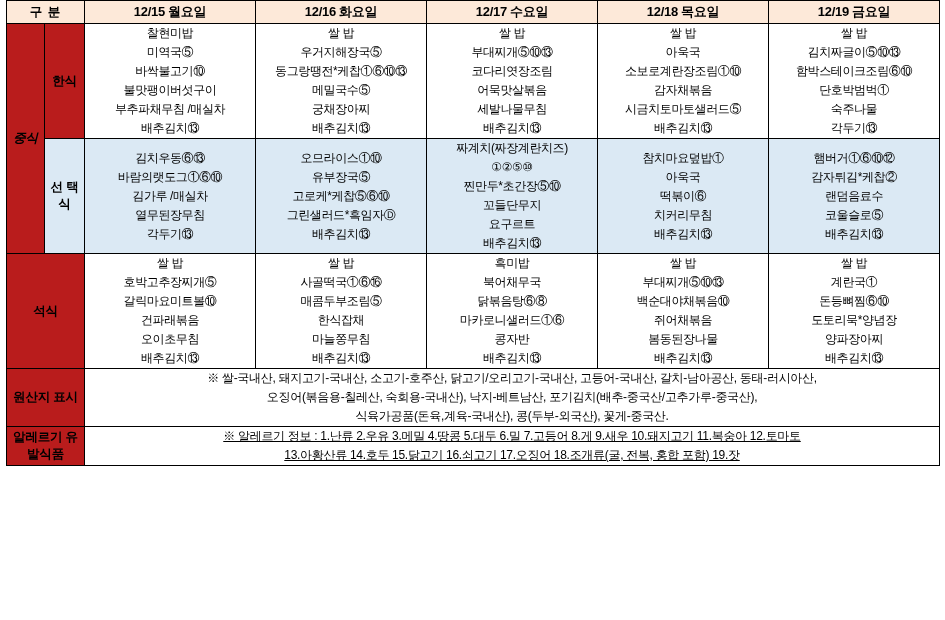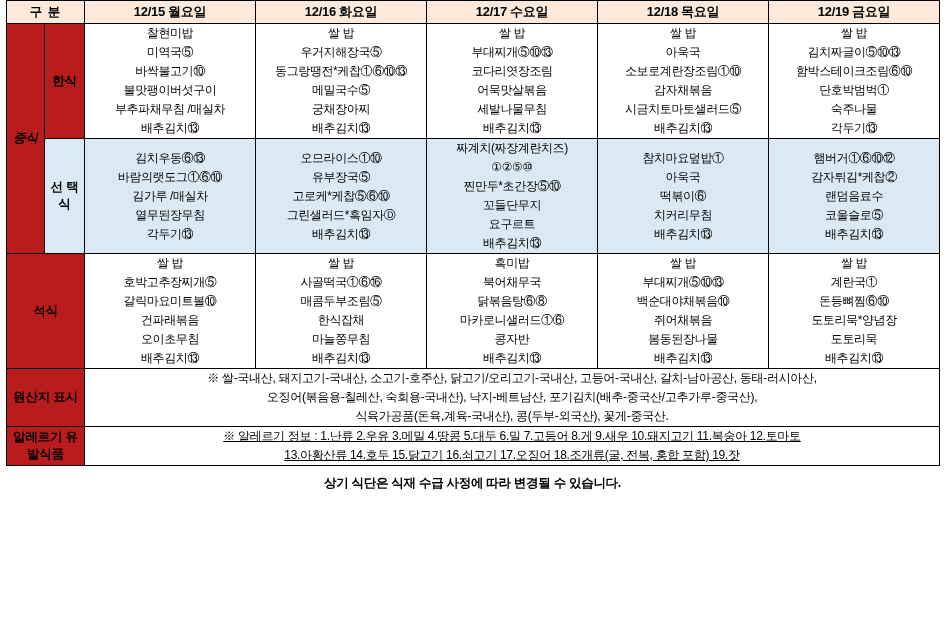--- a/index.html
+++ b/index.html
@@ -249,21 +249,21 @@
         <div>백순대야채볶음⑩</div>
         <div>쥐어채볶음</div>
         <div>봄동된장나물</div>
         <div>배추김치⑬</div>
       </td>
       <td class="menu-cell">
         <div>쌀 밥</div>
         <div>계란국①</div>
         <div>돈등뼈찜⑥⑩</div>
         <div>도토리묵*양념장</div>
-        <div>도토리묵</div>
+        <div>양파장아찌</div>
         <div>배추김치⑬</div>
       </td>
     </tr>
 
     <tr>
       <td class="label-cell" colspan="2">
         <div>원산지 표시</div>
       </td>
       <td class="origin-cell" colspan="5">
         <div>※ 쌀-국내산, 돼지고기-국내산, 소고기-호주산, 닭고기/오리고기-국내산, 고등어-국내산, 갈치-남아공산, 동태-러시아산,</div>
@@ -278,15 +278,14 @@
       </td>
       <td class="allergy-cell" colspan="5">
         <div>※ 알레르기 정보 : 1.난류 2.우유 3.메밀 4.땅콩 5.대두 6.밀 7.고등어 8.게 9.새우 10.돼지고기 11.복숭아 12.토마토</div>
         <div>13.아황산류 14.호두 15.닭고기 16.쇠고기 17.오징어 18.조개류(굴, 전복, 홍합 포함) 19.잣</div>
       </td>
     </tr>
 
   </tbody>
     </table>
 
-  <div class="footnote">상기 식단은 식재 수급 사정에 따라 변경될 수 있습니다.</div>
 
 </div>
 
 </body></html>

